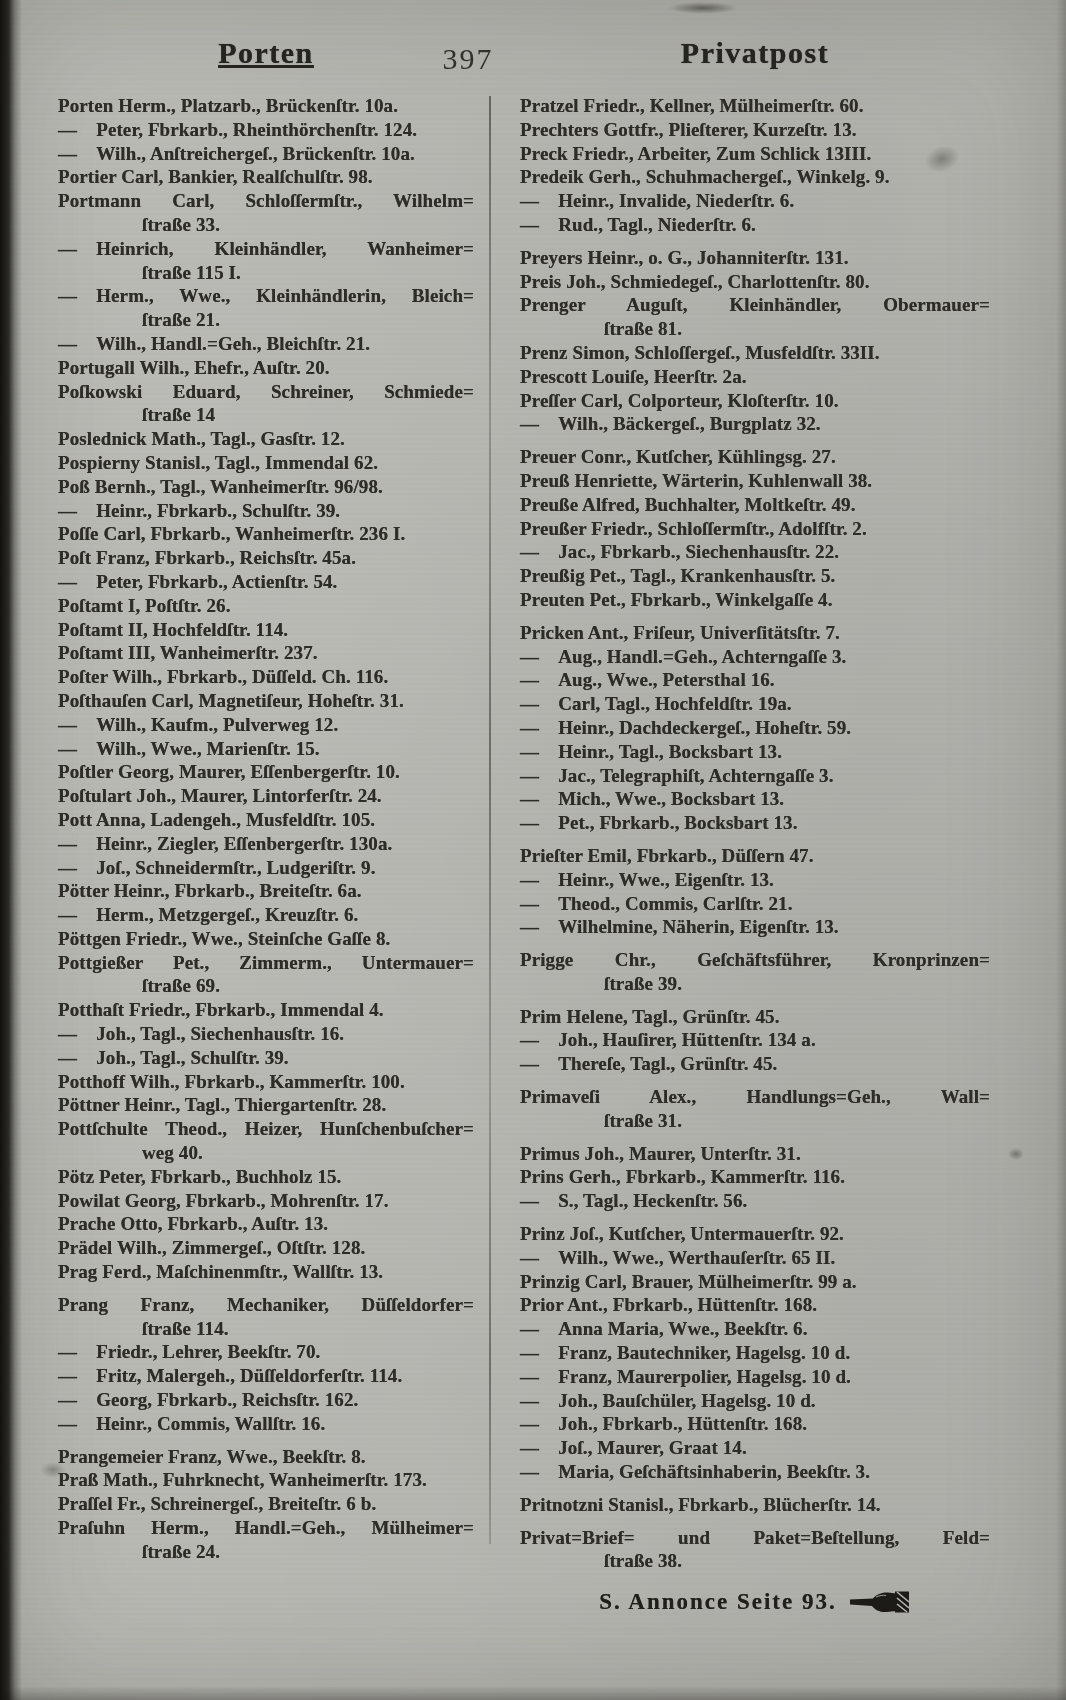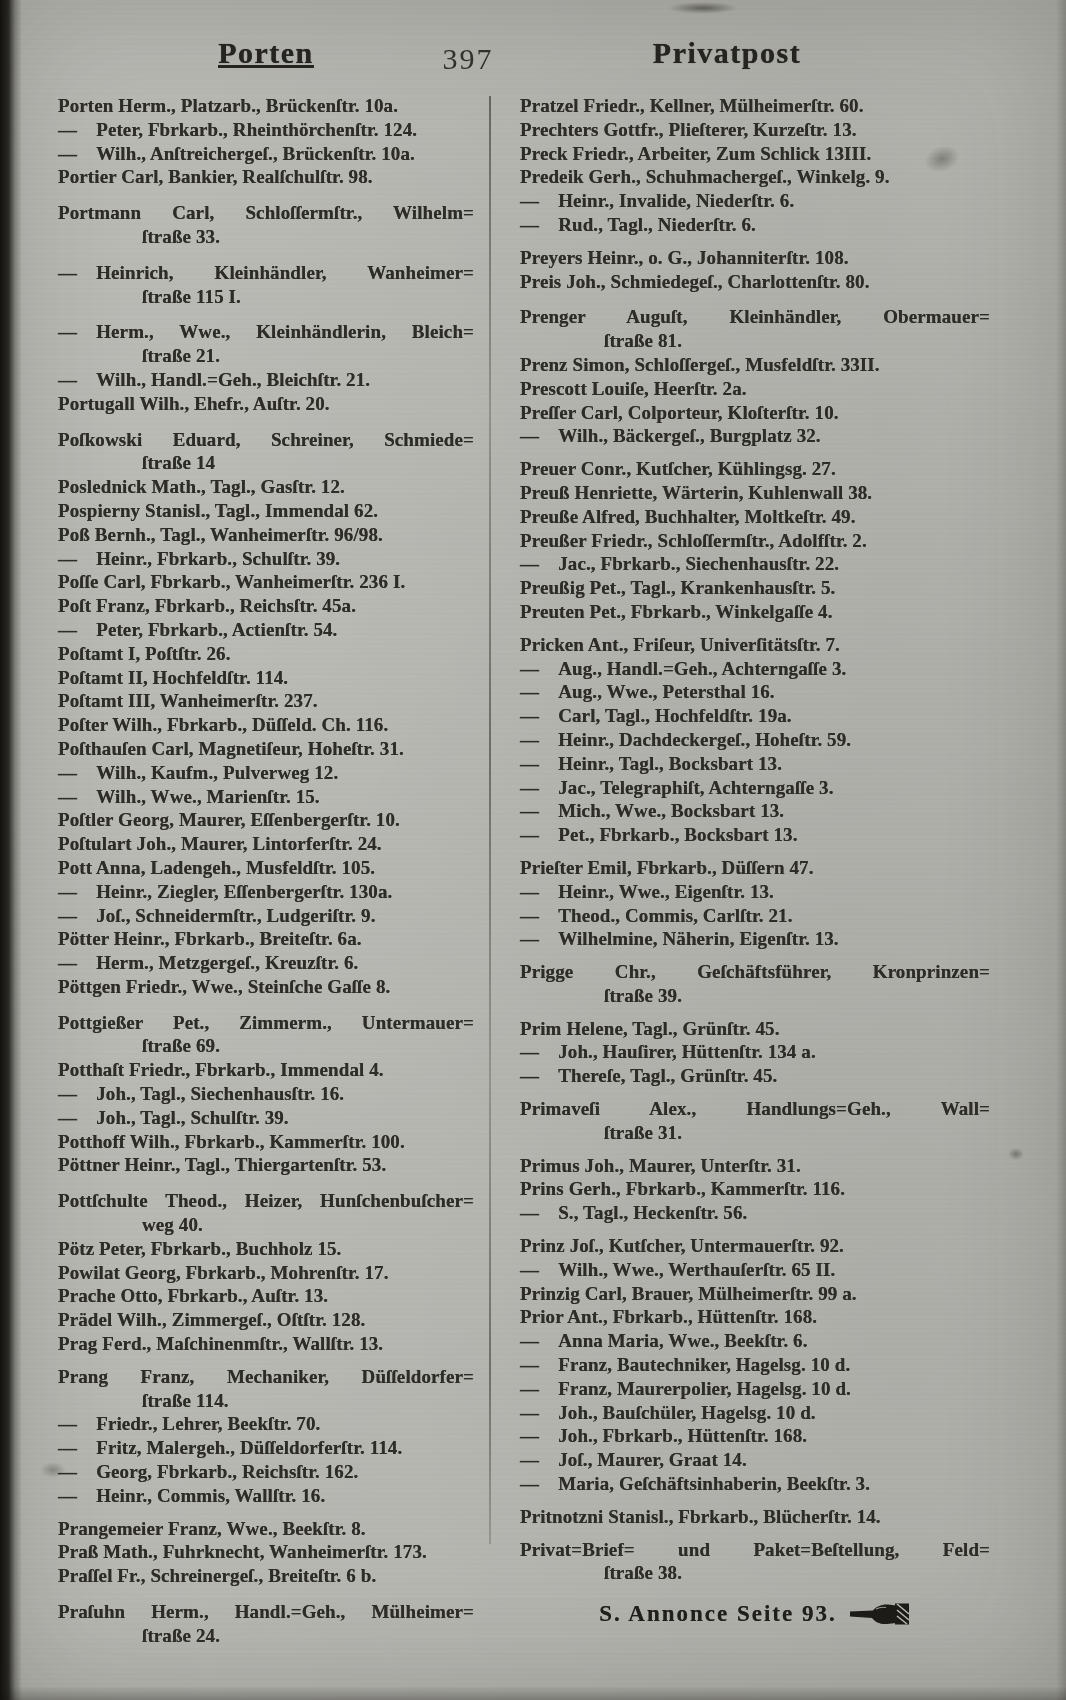--- a/index.html
+++ b/index.html
@@ -26,39 +26,39 @@
     background:linear-gradient(270deg, rgba(18,17,14,.18), transparent);}
   .smudge{position:absolute;pointer-events:none;}
   .s1{left:668px;top:2px;width:70px;height:12px;background:radial-gradient(ellipse, rgba(30,28,24,.5), transparent 70%);}
   .s2{left:924px;top:146px;width:36px;height:26px;background:radial-gradient(ellipse, rgba(40,38,33,.35), transparent 70%);transform:rotate(-20deg);}
   .s3{left:1008px;top:1148px;width:16px;height:12px;background:radial-gradient(ellipse, rgba(40,38,33,.4), transparent 70%);}
   .s4{left:40px;top:1462px;width:26px;height:16px;background:radial-gradient(ellipse, rgba(40,38,33,.3), transparent 70%);}
 
   .col-header{position:absolute;top:36px;font-size:30px;font-weight:700;text-align:center;
     letter-spacing:1.5px;color:#262420;text-shadow:0 0 .7px rgba(38,36,32,.9);}
   .col-header.left{left:58px;width:416px;text-decoration:underline;}
-  .col-header.right{left:492px;width:470px;text-align:center;}
+  .col-header.right{left:520px;width:470px;text-align:center;}
   .page-number{position:absolute;top:42px;left:408px;width:120px;text-align:center;
     font-size:30px;font-weight:400;color:#33312c;letter-spacing:2px;}
 
   .divider{position:absolute;left:489px;top:96px;width:2px;height:1448px;
     background:linear-gradient(180deg, rgba(62,59,52,.65) 0%, rgba(62,59,52,.3) 22%,
       rgba(62,59,52,.6) 45%, rgba(62,59,52,.28) 68%, rgba(62,59,52,.58) 88%, rgba(62,59,52,.25) 100%);}
 
   .col{position:absolute;top:94px;}
   .col-left{left:58px;width:416px;}
   .col-right{left:520px;width:470px;}
 
   .line{
     font-size:19px;line-height:23.8px;font-weight:700;
     color:#2e2c27;text-shadow:0 0 .6px rgba(46,44,39,.75);
     letter-spacing:.1px;
   }
   .line.cont{padding-left:84px;}
-  .line.j{text-align:justify;text-align-last:justify;margin-top:12px;}
+  .line.j{text-align:justify;text-align-last:justify;}
   .line.g{margin-top:9px;}
   .line.annonce{
     display:flex;align-items:center;justify-content:center;gap:12px;
     margin-top:16px;font-size:23px;letter-spacing:2px;color:#211f1b;
     text-align:center;text-align-last:auto;
   }
   .line.annonce svg{flex:0 0 auto;}
 </style>
 </head>
 <body>
@@ -114,21 +114,21 @@
       <div class="line dash"><span>— Joſ., Schneidermſtr., Ludgeriſtr. 9.</span></div>
       <div class="line"><span>Pötter Heinr., Fbrkarb., Breiteſtr. 6a.</span></div>
       <div class="line dash"><span>— Herm., Metzgergeſ., Kreuzſtr. 6.</span></div>
       <div class="line"><span>Pöttgen Friedr., Wwe., Steinſche Gaſſe 8.</span></div>
       <div class="line j"><span>Pottgießer Pet., Zimmerm., Untermauer=</span></div>
       <div class="line cont"><span>ſtraße 69.</span></div>
       <div class="line"><span>Potthaſt Friedr., Fbrkarb., Immendal 4.</span></div>
       <div class="line dash"><span>— Joh., Tagl., Siechenhausſtr. 16.</span></div>
       <div class="line dash"><span>— Joh., Tagl., Schulſtr. 39.</span></div>
       <div class="line"><span>Potthoff Wilh., Fbrkarb., Kammerſtr. 100.</span></div>
-      <div class="line"><span>Pöttner Heinr., Tagl., Thiergartenſtr. 53.</span></div>
+      <div class="line"><span>Pöttner Heinr., Tagl., Thiergartenſtr. 28.</span></div>
       <div class="line j"><span>Pottſchulte Theod., Heizer, Hunſchenbuſcher=</span></div>
       <div class="line cont"><span>weg 40.</span></div>
       <div class="line"><span>Pötz Peter, Fbrkarb., Buchholz 15.</span></div>
       <div class="line"><span>Powilat Georg, Fbrkarb., Mohrenſtr. 17.</span></div>
       <div class="line"><span>Prache Otto, Fbrkarb., Auſtr. 13.</span></div>
       <div class="line"><span>Prädel Wilh., Zimmergeſ., Oſtſtr. 128.</span></div>
       <div class="line"><span>Prag Ferd., Maſchinenmſtr., Wallſtr. 13.</span></div>
       <div class="line j g"><span>Prang Franz, Mechaniker, Düſſeldorfer=</span></div>
       <div class="line cont"><span>ſtraße 114.</span></div>
       <div class="line dash"><span>— Friedr., Lehrer, Beekſtr. 70.</span></div>
@@ -141,21 +141,21 @@
       <div class="line j"><span>Praſuhn Herm., Handl.=Geh., Mülheimer=</span></div>
       <div class="line cont"><span>ſtraße 24.</span></div>
     </div>
   <div class="col col-right">
       <div class="line"><span>Pratzel Friedr., Kellner, Mülheimerſtr. 60.</span></div>
       <div class="line"><span>Prechters Gottfr., Plieſterer, Kurzeſtr. 13.</span></div>
       <div class="line"><span>Preck Friedr., Arbeiter, Zum Schlick 13III.</span></div>
       <div class="line"><span>Predeik Gerh., Schuhmachergeſ., Winkelg. 9.</span></div>
       <div class="line dash"><span>— Heinr., Invalide, Niederſtr. 6.</span></div>
       <div class="line dash"><span>— Rud., Tagl., Niederſtr. 6.</span></div>
-      <div class="line g"><span>Preyers Heinr., o. G., Johanniterſtr. 108.</span></div>
+      <div class="line g"><span>Preyers Heinr., o. G., Johanniterſtr. 131.</span></div>
       <div class="line"><span>Preis Joh., Schmiedegeſ., Charlottenſtr. 80.</span></div>
       <div class="line j"><span>Prenger Auguſt, Kleinhändler, Obermauer=</span></div>
       <div class="line cont"><span>ſtraße 81.</span></div>
       <div class="line"><span>Prenz Simon, Schloſſergeſ., Musfeldſtr. 33II.</span></div>
       <div class="line"><span>Prescott Louiſe, Heerſtr. 2a.</span></div>
       <div class="line"><span>Preſſer Carl, Colporteur, Kloſterſtr. 10.</span></div>
       <div class="line dash"><span>— Wilh., Bäckergeſ., Burgplatz 32.</span></div>
       <div class="line g"><span>Preuer Conr., Kutſcher, Kühlingsg. 27.</span></div>
       <div class="line"><span>Preuß Henriette, Wärterin, Kuhlenwall 38.</span></div>
       <div class="line"><span>Preuße Alfred, Buchhalter, Moltkeſtr. 49.</span></div>

